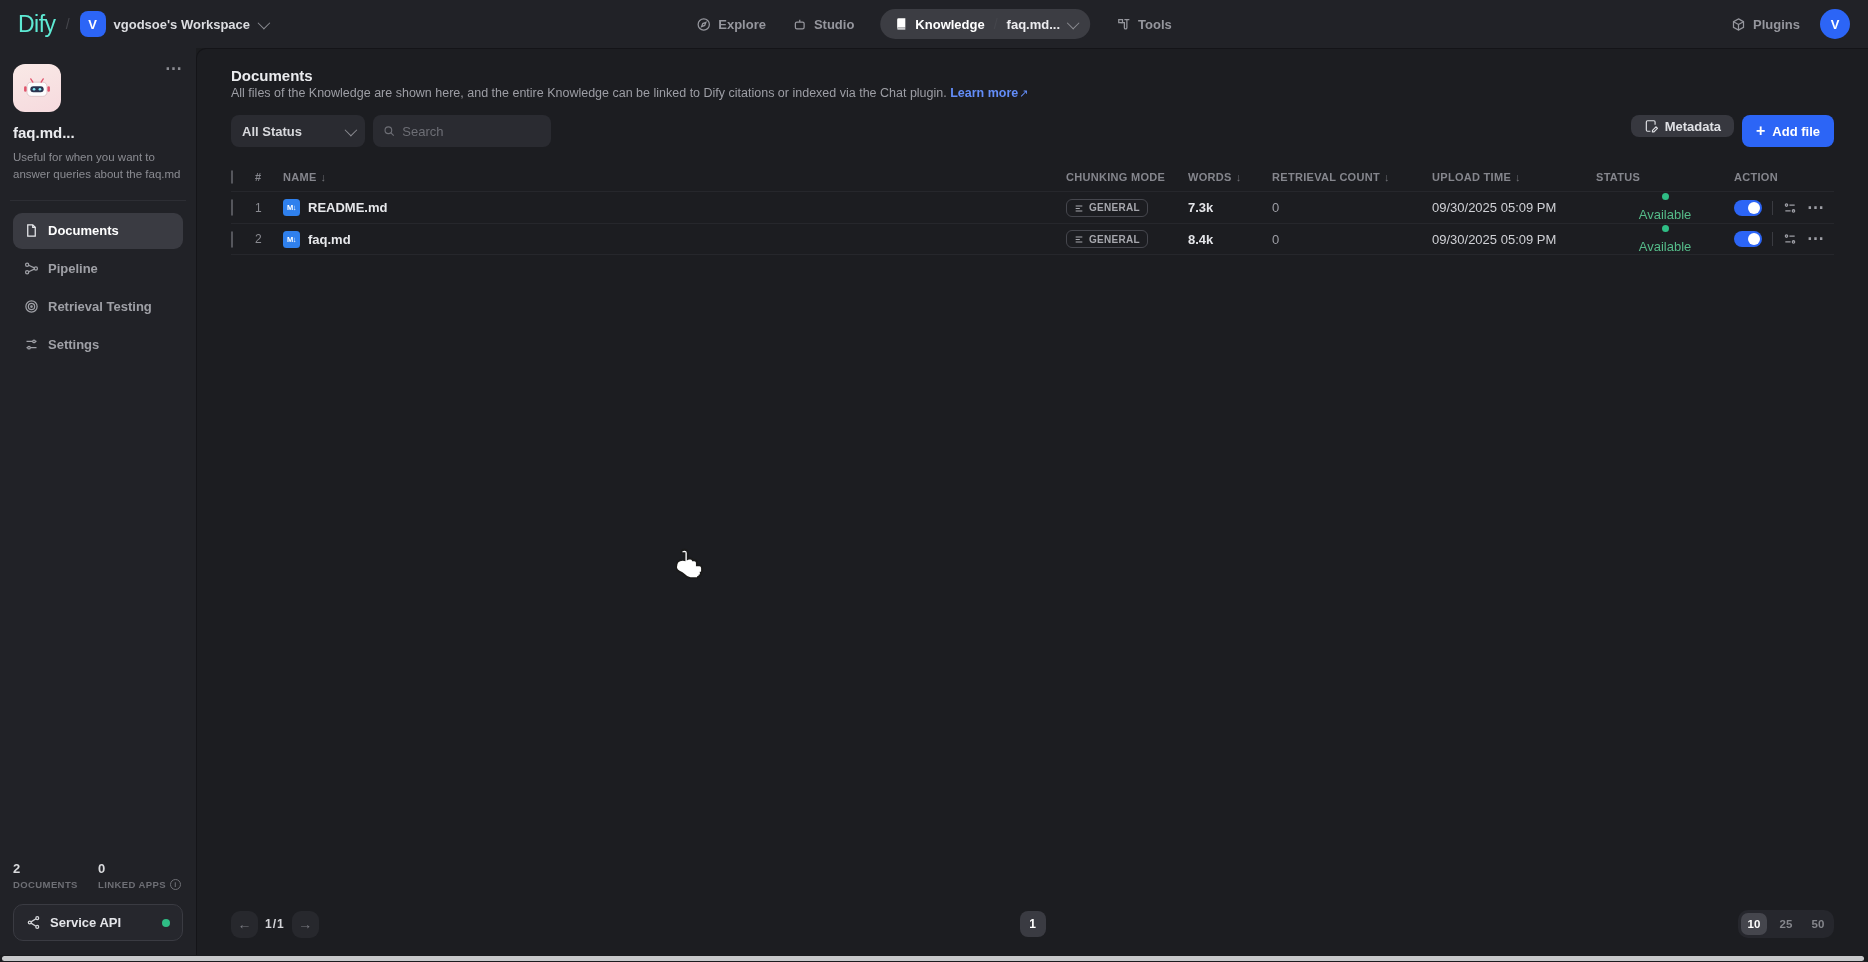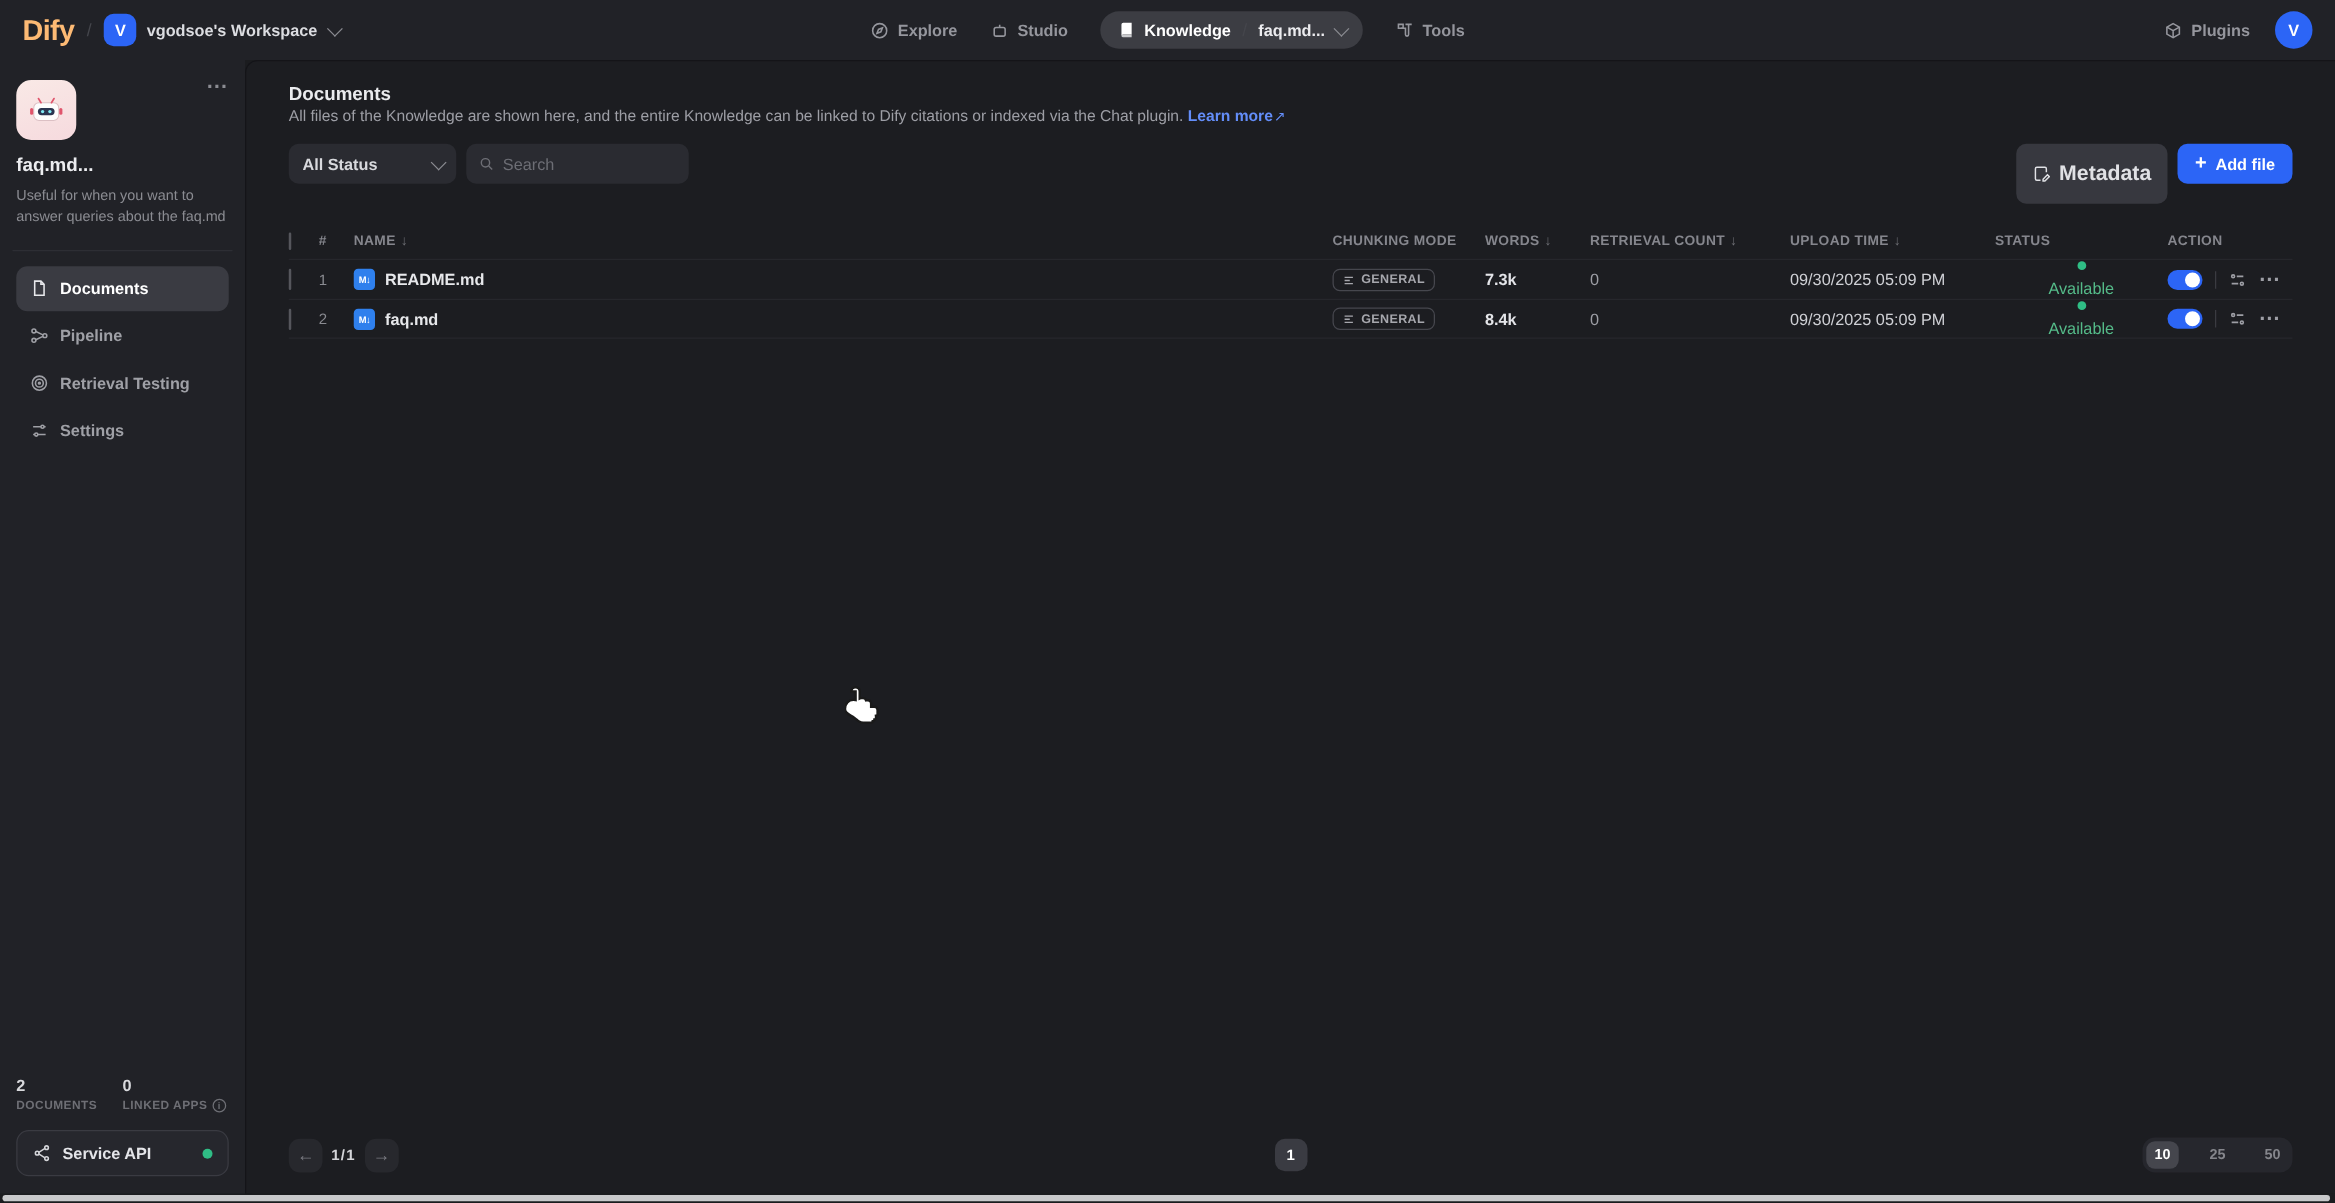--- a/index.html
+++ b/index.html
@@ -1,21 +1,21 @@
 <!DOCTYPE html>
 <html><head>
 <meta charset="utf-8">
 <style>
   * { margin:0; padding:0; box-sizing:border-box; }
   html,body { width:1868px; height:962px; overflow:hidden; }
   body { font-family:"Liberation Sans", sans-serif; background:#1b1c1f; color:#e6e7ea; }
 
   
   .navbar { height:48px; background:#212227; display:flex; align-items:center; padding:0 18px; position:relative; }
-  .logo { font-size:23px; font-weight:700; color:#fdba74; letter-spacing:-0.5px; }
+  .logo { font-size:23px; font-weight:400; color:#5eead4; letter-spacing:-0.5px; }
   .slash { color:#45464c; margin:0 10px; font-size:14px; }
   .ws-chip { display:flex; align-items:center; gap:8px; cursor:pointer; }
   .ws-avatar { width:26px; height:26px; border-radius:8px; background:#2c65f6; color:#fff; font-size:13px; font-weight:700; display:flex; align-items:center; justify-content:center; }
   .ws-name { font-size:13px; font-weight:700; color:#dcdde1; }
   .chev { width:9px; height:9px; border-right:1.6px solid #8b8c92; border-bottom:1.6px solid #8b8c92; transform:rotate(45deg) translateY(-2px); display:inline-block; }
   .nav-center { position:absolute; left:50%; transform:translateX(-50%); display:flex; align-items:center; gap:26px; }
   .nav-item { display:flex; align-items:center; gap:7px; color:#95969d; font-size:13px; font-weight:700; cursor:pointer; }
   .nav-item svg { stroke:#95969d; }
   .kn-pill { display:flex; align-items:center; gap:7px; background:#3c3d43; border-radius:99px; padding:7px 14px; cursor:pointer; }
   .kn-pill .kn-label { color:#fff; font-size:13px; font-weight:700; }
@@ -55,21 +55,21 @@
   .learn-more { color:#638df8; font-weight:600; cursor:pointer; }
   .ext-ico { color:#638df8; font-size:11px; margin-left:1px; }
 
   .filter-row { margin-top:15px; display:flex; align-items:flex-start; gap:8px; }
   .select { width:134px; height:32px; background:#2a2b31; border-radius:8px; display:flex; align-items:center; justify-content:space-between; padding:0 11px; cursor:pointer; }
   .select-val { font-size:13px; font-weight:600; color:#d8d9dd; }
   .search-box { width:178px; height:32px; background:#2a2b31; border-radius:8px; display:flex; align-items:center; gap:7px; padding:0 10px; }
   .search-box input { background:transparent; border:none; outline:none; color:#d8d9dd; font-size:13px; width:100%; font-family:"Liberation Sans",sans-serif; }
   .search-box input::placeholder { color:#6d6e75; }
   .filter-right { margin-left:auto; display:flex; gap:8px; }
-  .btn-meta { height:48px; background:#37383f; border-radius:8px; display:flex; align-items:center; gap:7px; padding:0 13px; font-size:17px; font-weight:700; color:#e0e1e5; cursor:pointer; }
+  .btn-meta { height:22px; background:#37383f; border-radius:8px; display:flex; align-items:center; gap:7px; padding:0 13px; font-size:13px; font-weight:700; color:#e0e1e5; cursor:pointer; }
   .btn-add { height:32px; background:#2c65f6; border-radius:8px; display:flex; align-items:center; gap:7px; padding:0 14px; font-size:13px; font-weight:700; color:#fff; cursor:pointer; }
   .plus { font-size:16px; font-weight:600; line-height:0; }
 
   .table { margin-top:16px; }
   .tr { display:grid; grid-template-columns:24px 28px 1fr 122px 84px 160px 164px 138px 100px; align-items:center; }
   .thead { height:28px; color:#85868d; font-size:11px; font-weight:700; letter-spacing:.3px; }
   .th { cursor:pointer; }
   .sort::after { content:"\2193"; color:#6f7076; margin-left:4px; font-weight:400; }
   .row { height:32px; border-top:1px solid #26272c; font-size:13px; }
   .row:last-child { border-bottom:1px solid #26272c; }
@@ -91,21 +91,21 @@
   .vdiv { width:1px; height:14px; background:#3a3b41; }
   .act-ico { cursor:pointer; display:flex; align-items:center; }
   .more { color:#9d9ea5; font-size:17px; font-weight:700; letter-spacing:1px; cursor:pointer; line-height:8px; }
 
   .pagination { margin-top:auto; display:flex; align-items:center; position:relative; height:30px; }
   .pg-left { display:flex; align-items:center; gap:7px; }
   .pg-arrow { width:27px; height:27px; border-radius:9px; background:#27282d; color:#797a81; font-size:14px; display:flex; align-items:center; justify-content:center; cursor:pointer; }
   .pg-count { font-size:12px; font-weight:700; color:#d4d5d9; letter-spacing:1px; }
   .pg-center { position:absolute; left:50%; transform:translateX(-50%); }
   .pg-page { width:26px; height:26px; border-radius:8px; background:#3a3b42; color:#fff; font-size:12px; font-weight:700; display:flex; align-items:center; justify-content:center; cursor:pointer; }
-  .pg-sizes { margin-left:auto; background:#26272d; border-radius:10px; padding:3px; display:flex; gap:18px; }
+  .pg-sizes { margin-left:auto; background:#26272d; border-radius:10px; padding:3px; display:flex; gap:6px; }
   .pg-size { min-width:26px; height:22px; padding:0 5px; border-radius:7px; display:flex; align-items:center; justify-content:center; font-size:11.5px; font-weight:700; color:#85868c; cursor:pointer; }
   .pg-size.active { background:#45464d; color:#fff; }
 
   .hscrollbar { position:absolute; left:0; bottom:0; width:1868px; height:7px; background:#1b1c1f; }
   .hthumb { position:absolute; left:2px; top:1px; height:5px; width:1862px; border-radius:3px; background:#c8c9cb; cursor:grab; }
 
   .cursor { position:absolute; left:676px; top:546px; pointer-events:none; z-index:99; }
 </style>
 </head>
 <body>

